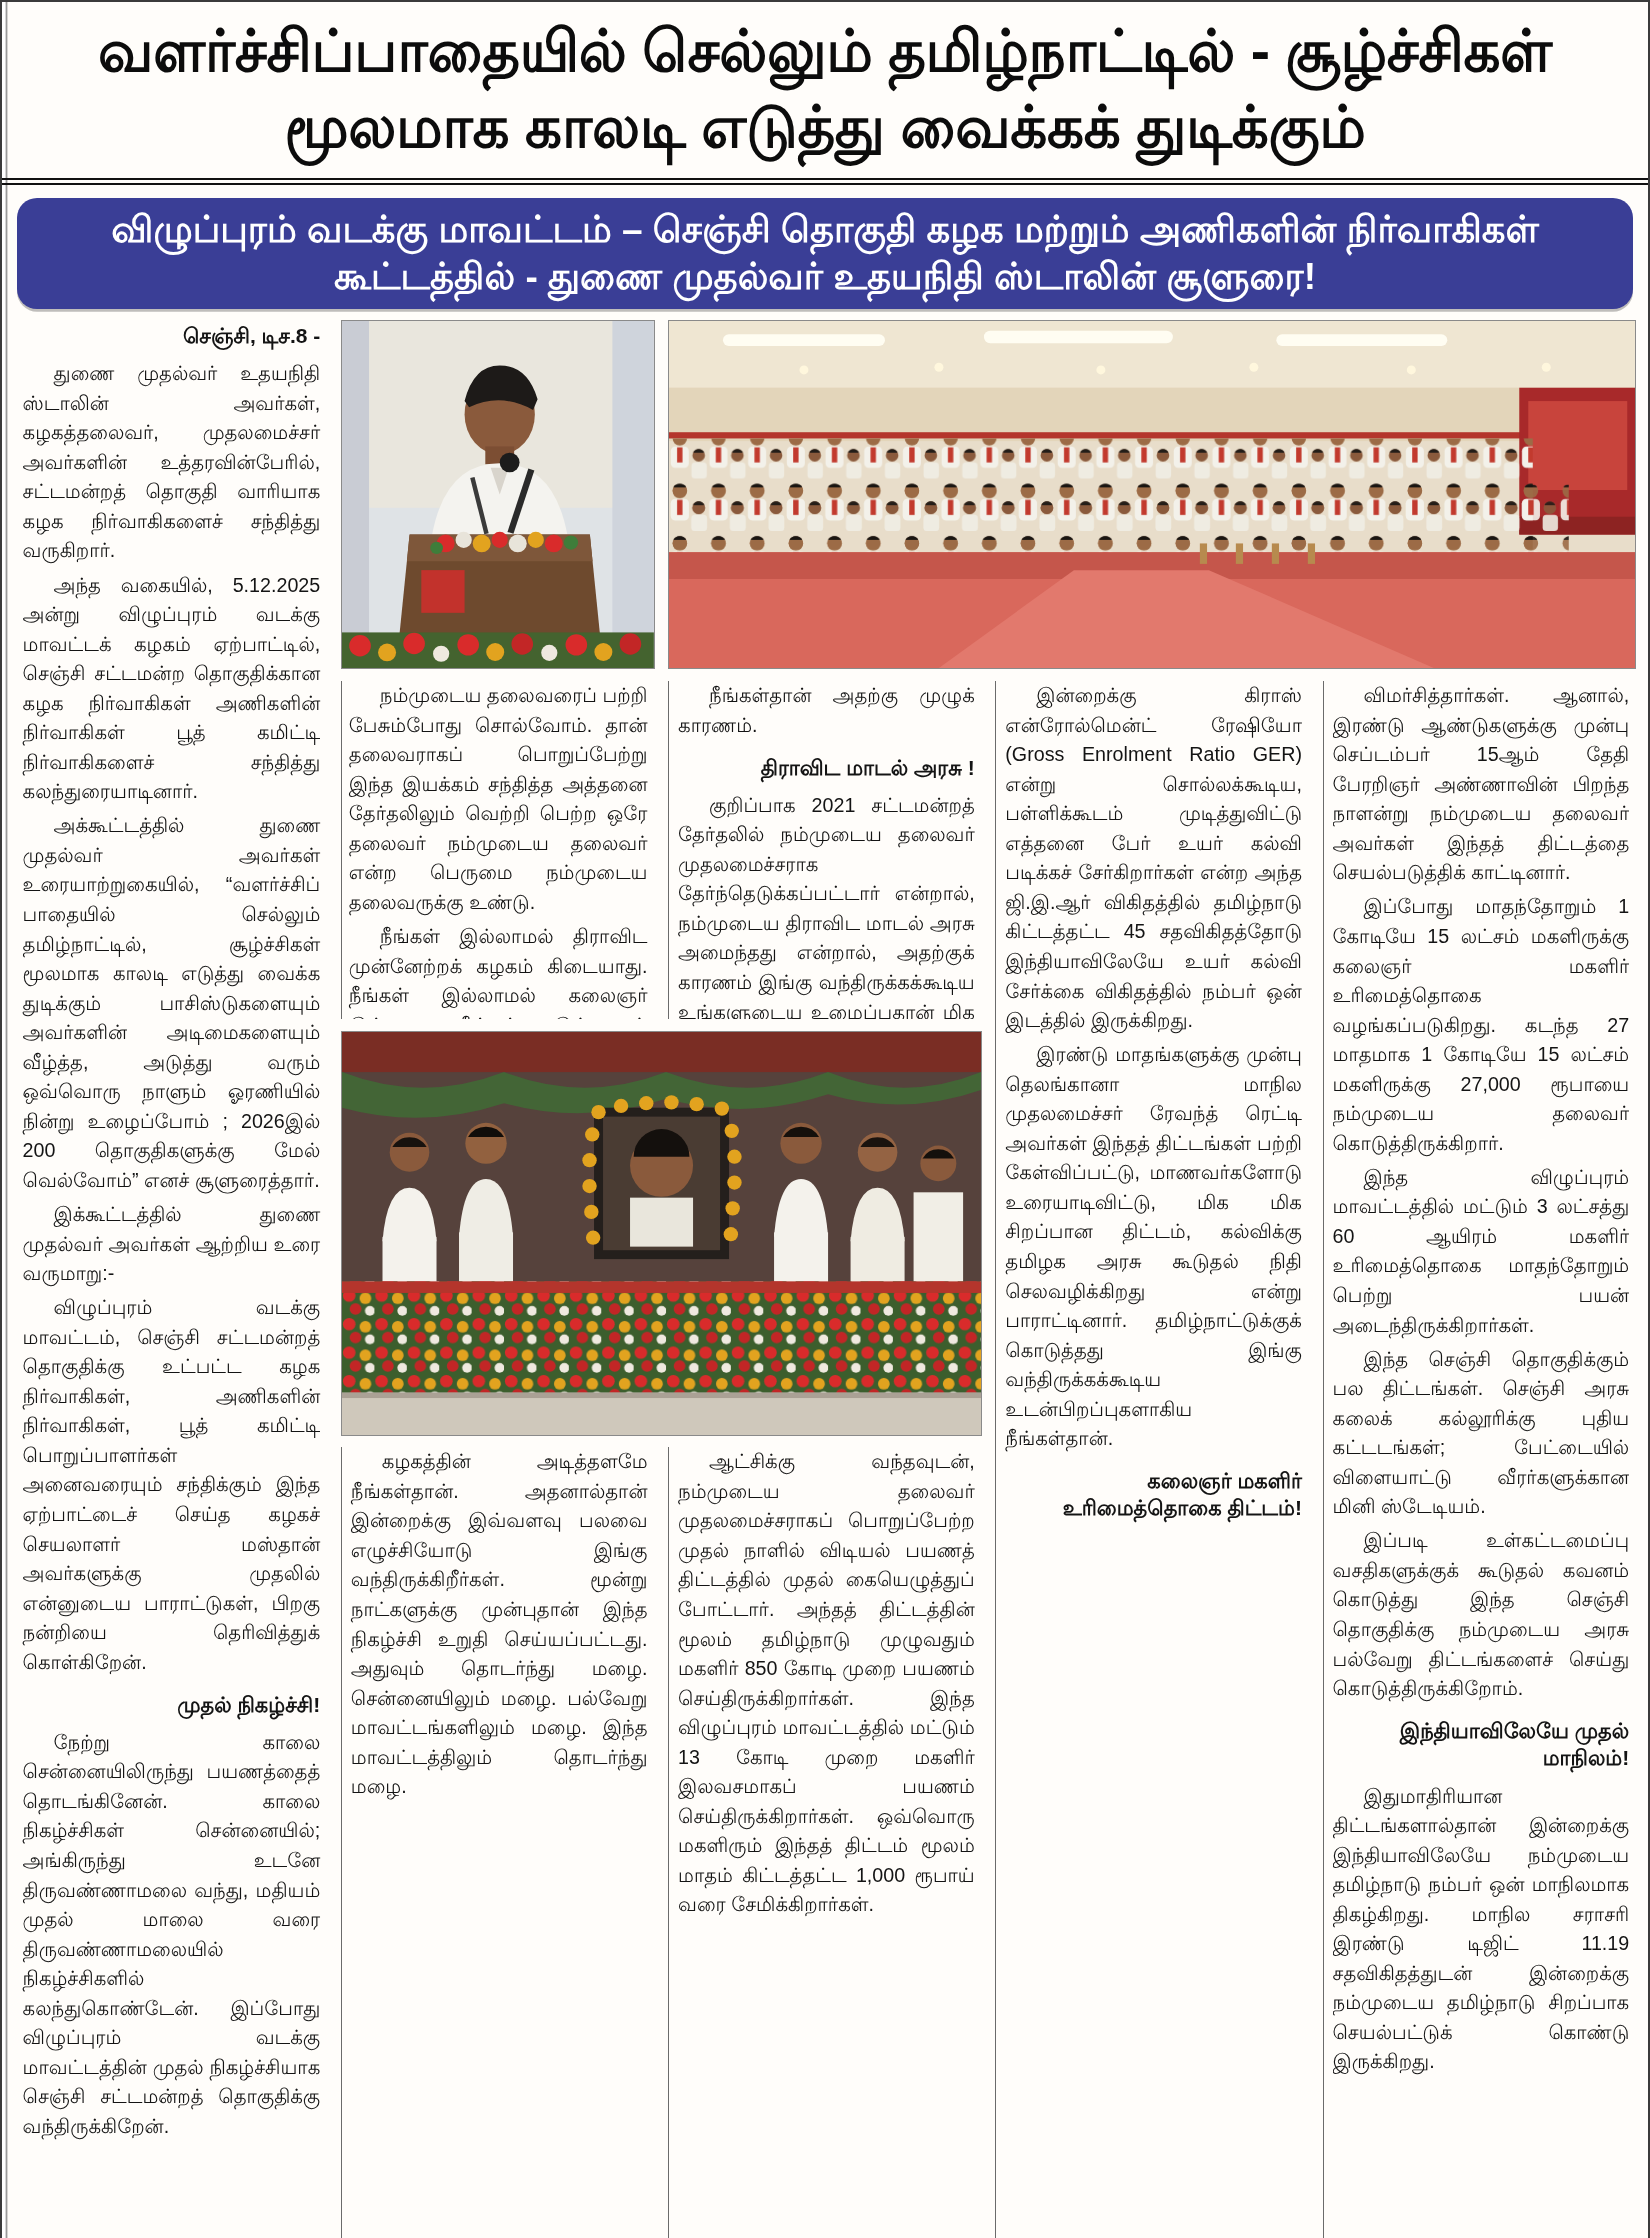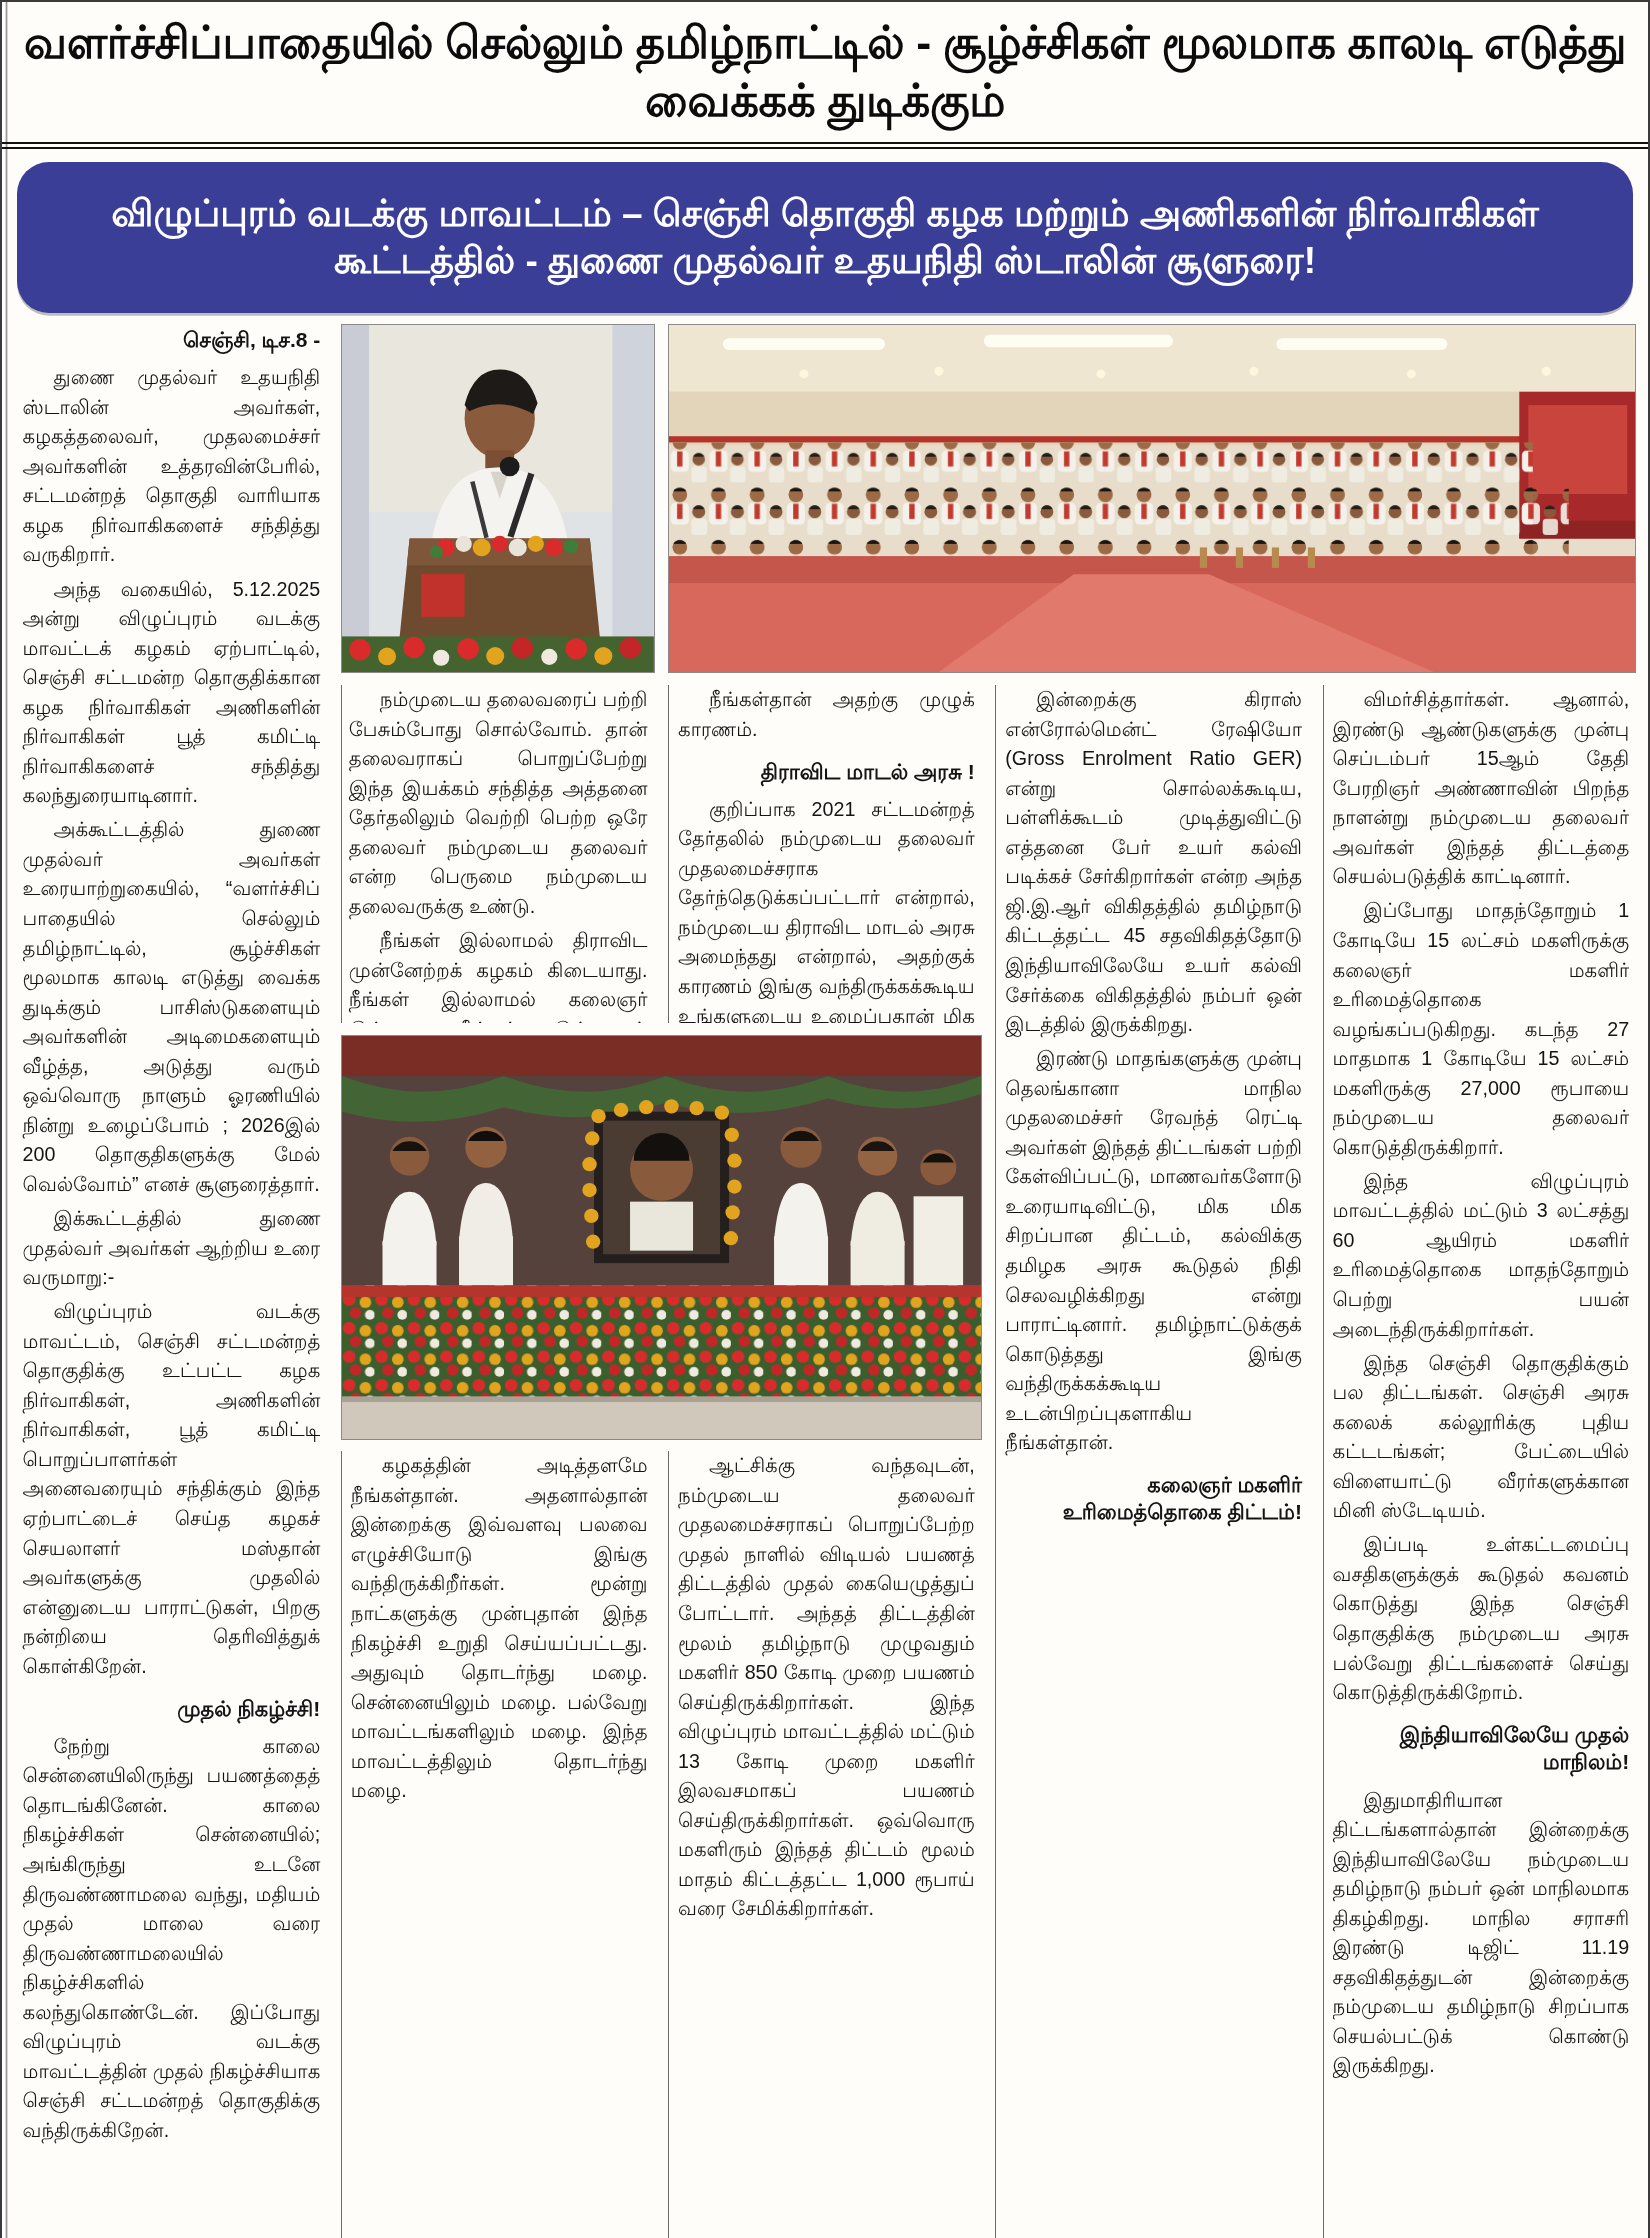--- a/index.html
+++ b/index.html
@@ -13,31 +13,31 @@
   html,body{background:#d8d8d8;}
   body{font-family:"Liberation Sans","DejaVu Sans",sans-serif;color:var(--ink);}
   .page{
     position:relative;width:1650px;height:2558px;margin:0 auto;
     background:#fffdfa;overflow:hidden;
     border:2.2px solid #3b3b3b;box-shadow:inset 3.6px 0 0 #ffffff, inset 5.4px 0 0 #9a9a9a;
   }
   
   .topline{
     padding:15px 18px 9px;text-align:center;
-    font-weight:bold;font-size:45px;letter-spacing:-0.4px;color:#0c0c0c;
+    font-weight:bold;font-size:58px;letter-spacing:-0.4px;color:#0c0c0c;
     border-bottom:7.2px double #111;
   }
   .headline{
     padding:12.5px 9px 0;text-align:center;color:var(--headline_pink);
     font-weight:bold;font-size:80px;line-height:1.46;letter-spacing:-0.9px;
     text-shadow:0 4.5px 6.3px rgba(60,10,40,.30);
   }
   .subheadline{
     margin:13.4px 15px 11.6px;background:var(--banner_blue);color:#ffffff;
-    border-radius:32px;padding:29px 31px;text-align:center;
+    border-radius:20px;padding:9px 31px;text-align:center;
     font-weight:bold;font-size:37px;line-height:1.25;
     box-shadow:0 2.7px 0 rgba(0,0,0,.25);
   }
   
   .body-grid{
     display:grid;height:2046px;margin:0 11.6px;
     grid-template-columns:repeat(5,1fr);
     grid-template-rows:349px 338px 405px 1fr;
     column-gap:13.4px;row-gap:11.6px;
   }

